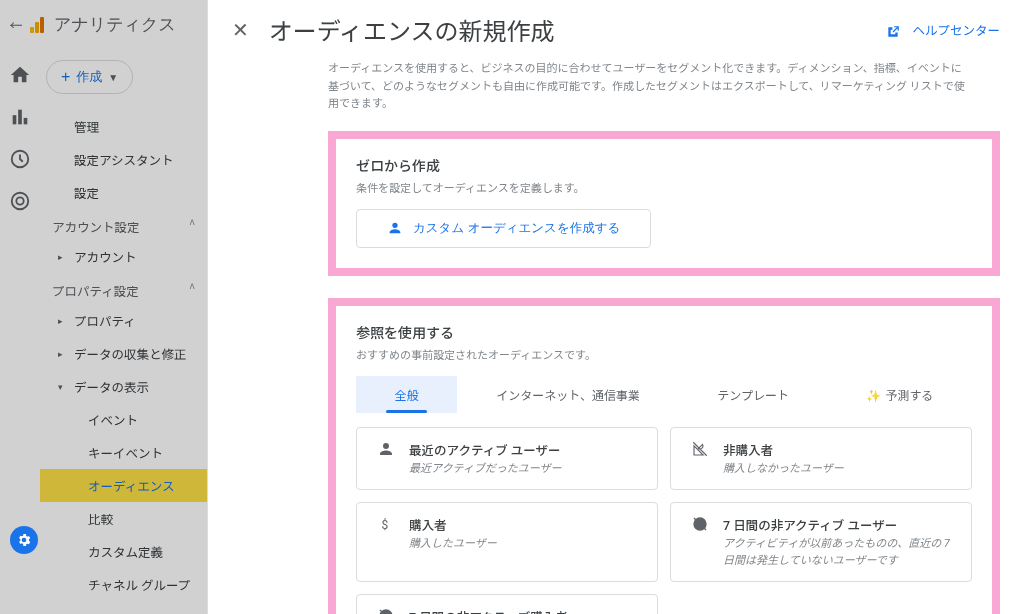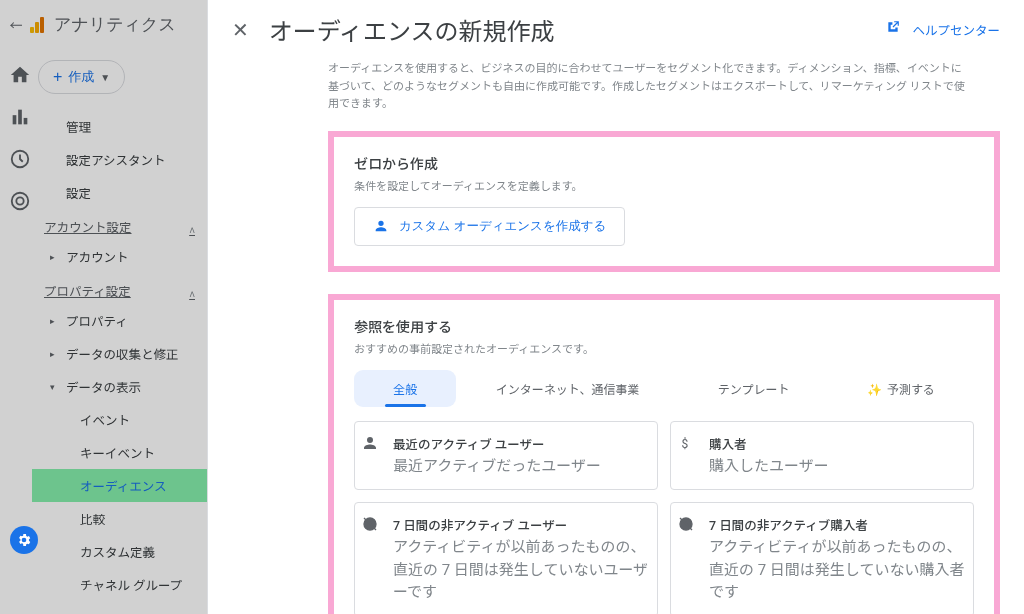--- a/index.html
+++ b/index.html
@@ -13,65 +13,65 @@
 .sb-header .logo { width: 18px; height: 18px; display: flex; align-items: flex-end; gap: 1px; }
 .sb-header .logo span { display: inline-block; width: 4px; background: #f9ab00; border-radius: 1px; }
 .sb-header .logo span:nth-child(1){height:6px;background:#fbbc04;}
 .sb-header .logo span:nth-child(2){height:11px;background:#f9ab00;}
 .sb-header .logo span:nth-child(3){height:16px;background:#e37400;}
 .sb-header .title { font-size: 17px; color: #5f6368; font-family: Liberation Serif, serif; }
 
 .sb-rail { position: absolute; left: 0; top: 52px; width: 40px; display: flex; flex-direction: column; align-items: center; gap: 20px; padding-top: 12px; }
 .sb-rail .ic { width: 22px; height: 22px; color: #5f6368; display: flex; align-items: center; justify-content: center; }
 
-.sb-content { position: absolute; left: 32px; top: 60px; right: 0; }
+.sb-content { position: absolute; left: 40px; top: 60px; right: 0; }
 .create-btn { display: inline-flex; align-items: center; gap: 6px; background: #fff; border: 1px solid #dadce0; color: #1a73e8; font-size: 13px; font-weight: 500; padding: 7px 14px; border-radius: 18px; cursor: pointer; margin-bottom: 16px; margin-left: 6px; }
 .create-btn .plus { font-size: 16px; line-height: 0; }
 .create-btn .caret { font-size: 10px; color: #5f6368; }
 
 .nav-list { list-style: none; }
 .nav-item { padding: 7px 12px 7px 18px; font-size: 12.5px; color: #3c4043; cursor: pointer; display: flex; align-items: center; gap: 8px; }
-.nav-section { padding: 8px 12px 4px 12px; font-size: 12.5px; color: #5f6368; display: flex; align-items: flex-end; justify-content: space-between; text-decoration: underline; }
+.nav-section { padding: 8px 12px 4px 12px; font-size: 12.5px; color: #5f6368; display: flex; align-items: flex-start; justify-content: space-between; }
 .nav-section .chev { font-size: 10px; color: #80868b; }
-.nav-item.selected { background: #86efac; color: #1a73e8; text-align: right; }
+.nav-item.selected { background: #fde047; color: #1a73e8; text-align: right; }
 .nav-item .arrow { width: 8px; font-size: 9px; color: #5f6368; }
 .nav-item.noarrow { padding-left: 34px; }
 
 .settings-fab { position: absolute; left: 10px; bottom: 60px; width: 28px; height: 28px; border-radius: 50%; background: #1a73e8; color: #fff; display: flex; align-items: center; justify-content: center; z-index: 5; }
 
 
 .modal { position: absolute; left: 208px; top: 0; right: 0; height: 100%; background: #fff; }
 .modal-header { display: flex; align-items: center; height: 60px; padding: 0 24px; border-bottom: 1px solid transparent; }
 .modal-header .close { font-size: 20px; color: #5f6368; cursor: pointer; margin-right: 20px; }
 .modal-header .mtitle { font-size: 24px; color: #3c4043; flex: 1; }
-.modal-header .help { color: #1a73e8; font-size: 12.5px; display: flex; align-items: flex-start; gap: 12px; cursor: pointer; }
+.modal-header .help { color: #1a73e8; font-size: 12.5px; display: flex; align-items: flex-end; gap: 12px; cursor: pointer; }
 .modal-header .help svg { width: 14px; height: 14px; stroke: #1a73e8; }
 
 .modal-body { padding: 0 24px 0 120px; }
 .intro { font-size: 11px; color: #80868b; line-height: 1.6; margin-bottom: 18px; max-width: 640px; }
 
-.card { border: 6px solid #f9a8d4; position: relative; padding: 16px 20px 20px; margin-bottom: 22px; }
+.card { border: 8px solid #f9a8d4; position: relative; padding: 16px 20px 20px; margin-bottom: 22px; }
 .card h3 { font-size: 14px; font-weight: 500; color: #3c4043; margin-bottom: 4px; }
 .card .sub { font-size: 11px; color: #80868b; margin-bottom: 14px; }
 
-.cta-btn { display: inline-flex; align-items: center; gap: 10px; border: 1px solid #dadce0; border-radius: 4px; padding: 10px 18px; color: #1a73e8; font-size: 12.5px; font-weight: 500; cursor: pointer; background: #fff; }
+.cta-btn { display: inline-flex; align-items: center; gap: 10px; border: 1px solid #dadce0; border-radius: 4px; padding: 10px 30px; color: #1a73e8; font-size: 12.5px; font-weight: 500; cursor: pointer; background: #fff; }
 .cta-btn svg { width: 16px; height: 16px; fill: #1a73e8; }
 
 .tabs { display: flex; gap: 0; margin-bottom: 14px; }
 .tab { flex: 1 0 auto; text-align: center; padding: 10px 12px; font-size: 12px; color: #5f6368; cursor: pointer; position: relative; }
-.tab.active { color: #1a73e8; background: #e8f0fe; border-radius: 9px; }
+.tab.active { color: #1a73e8; background: #e8f0fe; }
 .tab.active::after { content: ""; position: absolute; left: 30%; right: 30%; bottom: 0; height: 3px; background: #1a73e8; border-radius: 2px; }
 .tab .wand { margin-right: 4px; font-size: 12px; }
 
 .templates { display: grid; grid-template-columns: 1fr 1fr; gap: 12px; }
-.tmpl { border: 1px solid #dadce0; border-radius: 4px; padding: 12px 6px; display: flex; gap: 12px; cursor: pointer; background: #fff; }
+.tmpl { border: 1px solid #dadce0; border-radius: 4px; padding: 12px 20px; display: flex; gap: 12px; cursor: pointer; background: #fff; }
 .tmpl .icon { width: 20px; color: #5f6368; flex-shrink: 0; }
 .tmpl .icon svg { width: 18px; height: 18px; fill: #5f6368; }
 .tmpl .tt { font-size: 12.5px; font-weight: 500; color: #3c4043; margin-bottom: 2px; }
-.tmpl .td { font-size: 15px; color: #80868b; line-height: 1.5; }
+.tmpl .td { font-size: 11px; color: #80868b; line-height: 1.5; font-style: italic; }
 </style>
 </head>
 <body>
 
 <aside class="sidebar">
   <div class="sb-header">
     <span class="back">←</span>
     <span class="logo">
         <span></span>
         <span></span>
@@ -222,20 +222,29 @@
           <span class="icon"><svg viewBox="0 0 24 24">
                 <path d="M12 12a4 4 0 10-4-4 4 4 0 004 4zm0 2c-3 0-8 1.5-8 4.5V20h16v-1.5c0-3-5-4.5-8-4.5z"></path>
               </svg></span>
           <div>
             <div class="tt">最近のアクティブ ユーザー</div>
             <div class="td">最近アクティブだったユーザー</div>
           </div>
         </div>
         <div class="tmpl">
           <span class="icon"><svg viewBox="0 0 24 24">
+                <path d="M12 12a4 4 0 003.4-6.1L9.9 11.4A4 4 0 0012 12zm-8 8h12.2L4 7.8zM3 3l18 18" stroke="#5f6368" stroke-width="1.5" fill="none"></path>
+              </svg></span>
+          <div>
+            <div class="tt">非購入者</div>
+            <div class="td">購入しなかったユーザー</div>
+          </div>
+        </div>
+        <div class="tmpl">
+          <span class="icon"><svg viewBox="0 0 24 24">
                 <text x="6" y="18" font-size="16" fill="#5f6368">$</text>
               </svg></span>
           <div>
             <div class="tt">購入者</div>
             <div class="td">購入したユーザー</div>
           </div>
         </div>
         <div class="tmpl">
           <span class="icon"><svg viewBox="0 0 24 24" fill="none" stroke="#5f6368" stroke-width="1.8">
                 <circle cx="12" cy="12" r="8"></circle>

